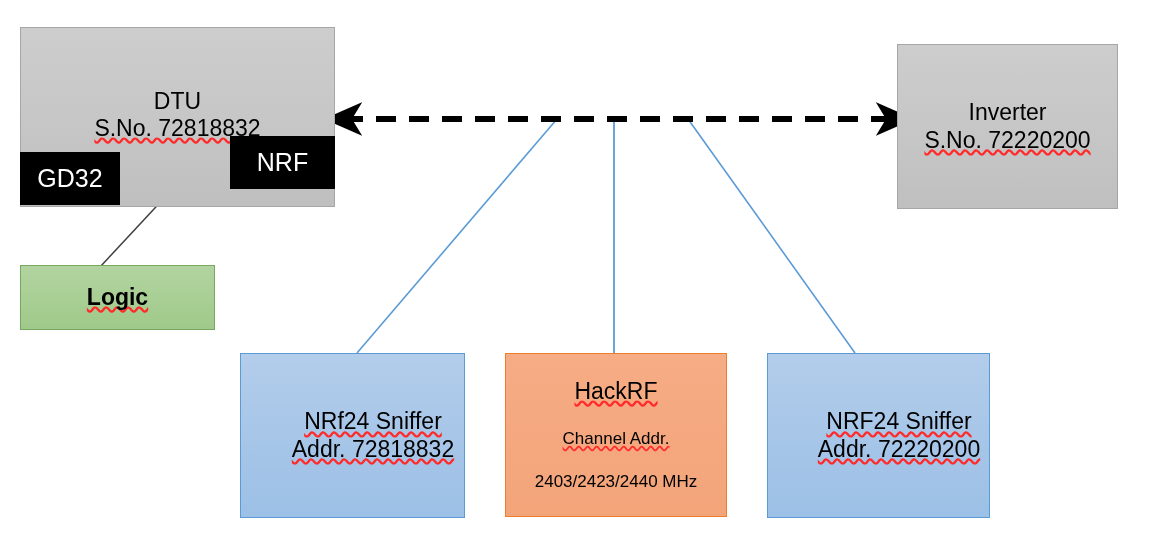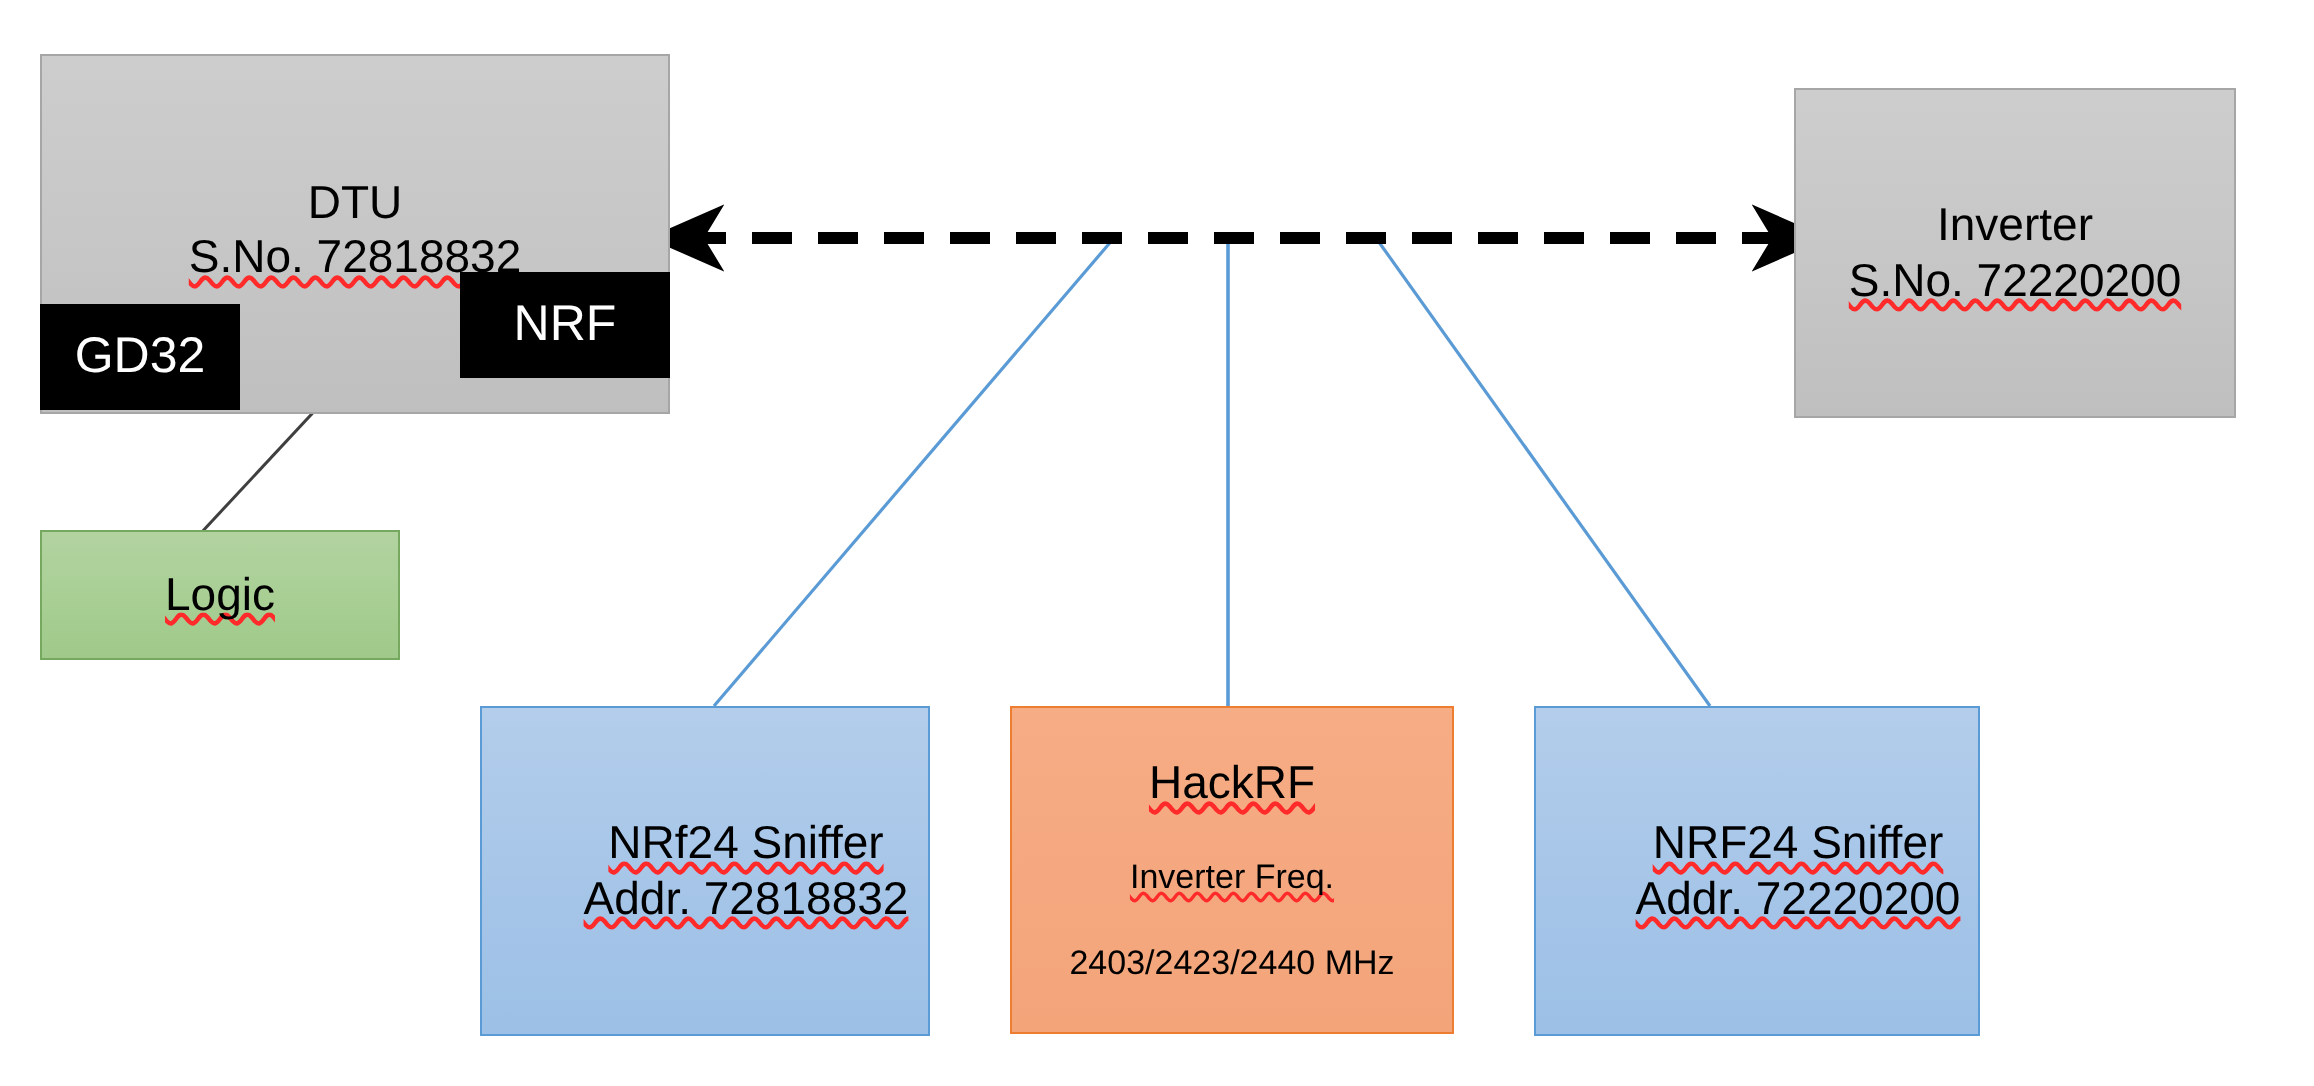--- a/index.html
+++ b/index.html
@@ -60,25 +60,26 @@
     align-items: center;
     justify-content: center;
     font-size: 25px;
     box-sizing: border-box;
   }
   #gd32-chip { left: 20px; top: 152px; width: 100px; height: 53px; }
   #nrf-chip  { left: 230px; top: 136px; width: 105px; height: 53px; }
 
   
   #logic-node {
-    left: 20px; top: 265px; width: 180px; height: 65px;
+    left: 20px; top: 265px; width: 195px; height: 65px;
     background: linear-gradient(180deg, #b2d3a0 0%, #a9cf95 50%, #9fc98a 100%);
     border: 1px solid #77a85f;
     color: #000000;
     font-size: 23px;
+    font-weight: bold;
   }
   
   .blue-block {
     background: linear-gradient(180deg, #b3cdeb 0%, #a7c6e8 50%, #9cc0e6 100%);
     border: 1px solid #5b9bd5;
     color: #000000;
     font-size: 23px;
     padding-left: 41px;
   }
   #sniffer-left  { left: 240px; top: 353px; width: 225px; height: 165px; }
@@ -166,21 +167,21 @@
     <div>
       <span class="spell">Addr. 72818832</span>
     </div>
   </div>
 
   <div class="node" id="hackrf-node">
     <div class="hackrf-title">
       <span class="spell">HackRF</span>
     </div>
     <div class="hackrf-sub">
-      <span class="spell">Inverter Freq.</span>
+      <span class="spell">Channel Addr.</span>
     </div>
     <div class="hackrf-sub">2403/2423/2440 MHz</div>
   </div>
 
   <div class="node blue-block" id="sniffer-right">
     <div>
       <span class="spell">NRF24 Sniffer</span>
     </div>
     <div>
       <span class="spell">Addr. 72220200</span>

